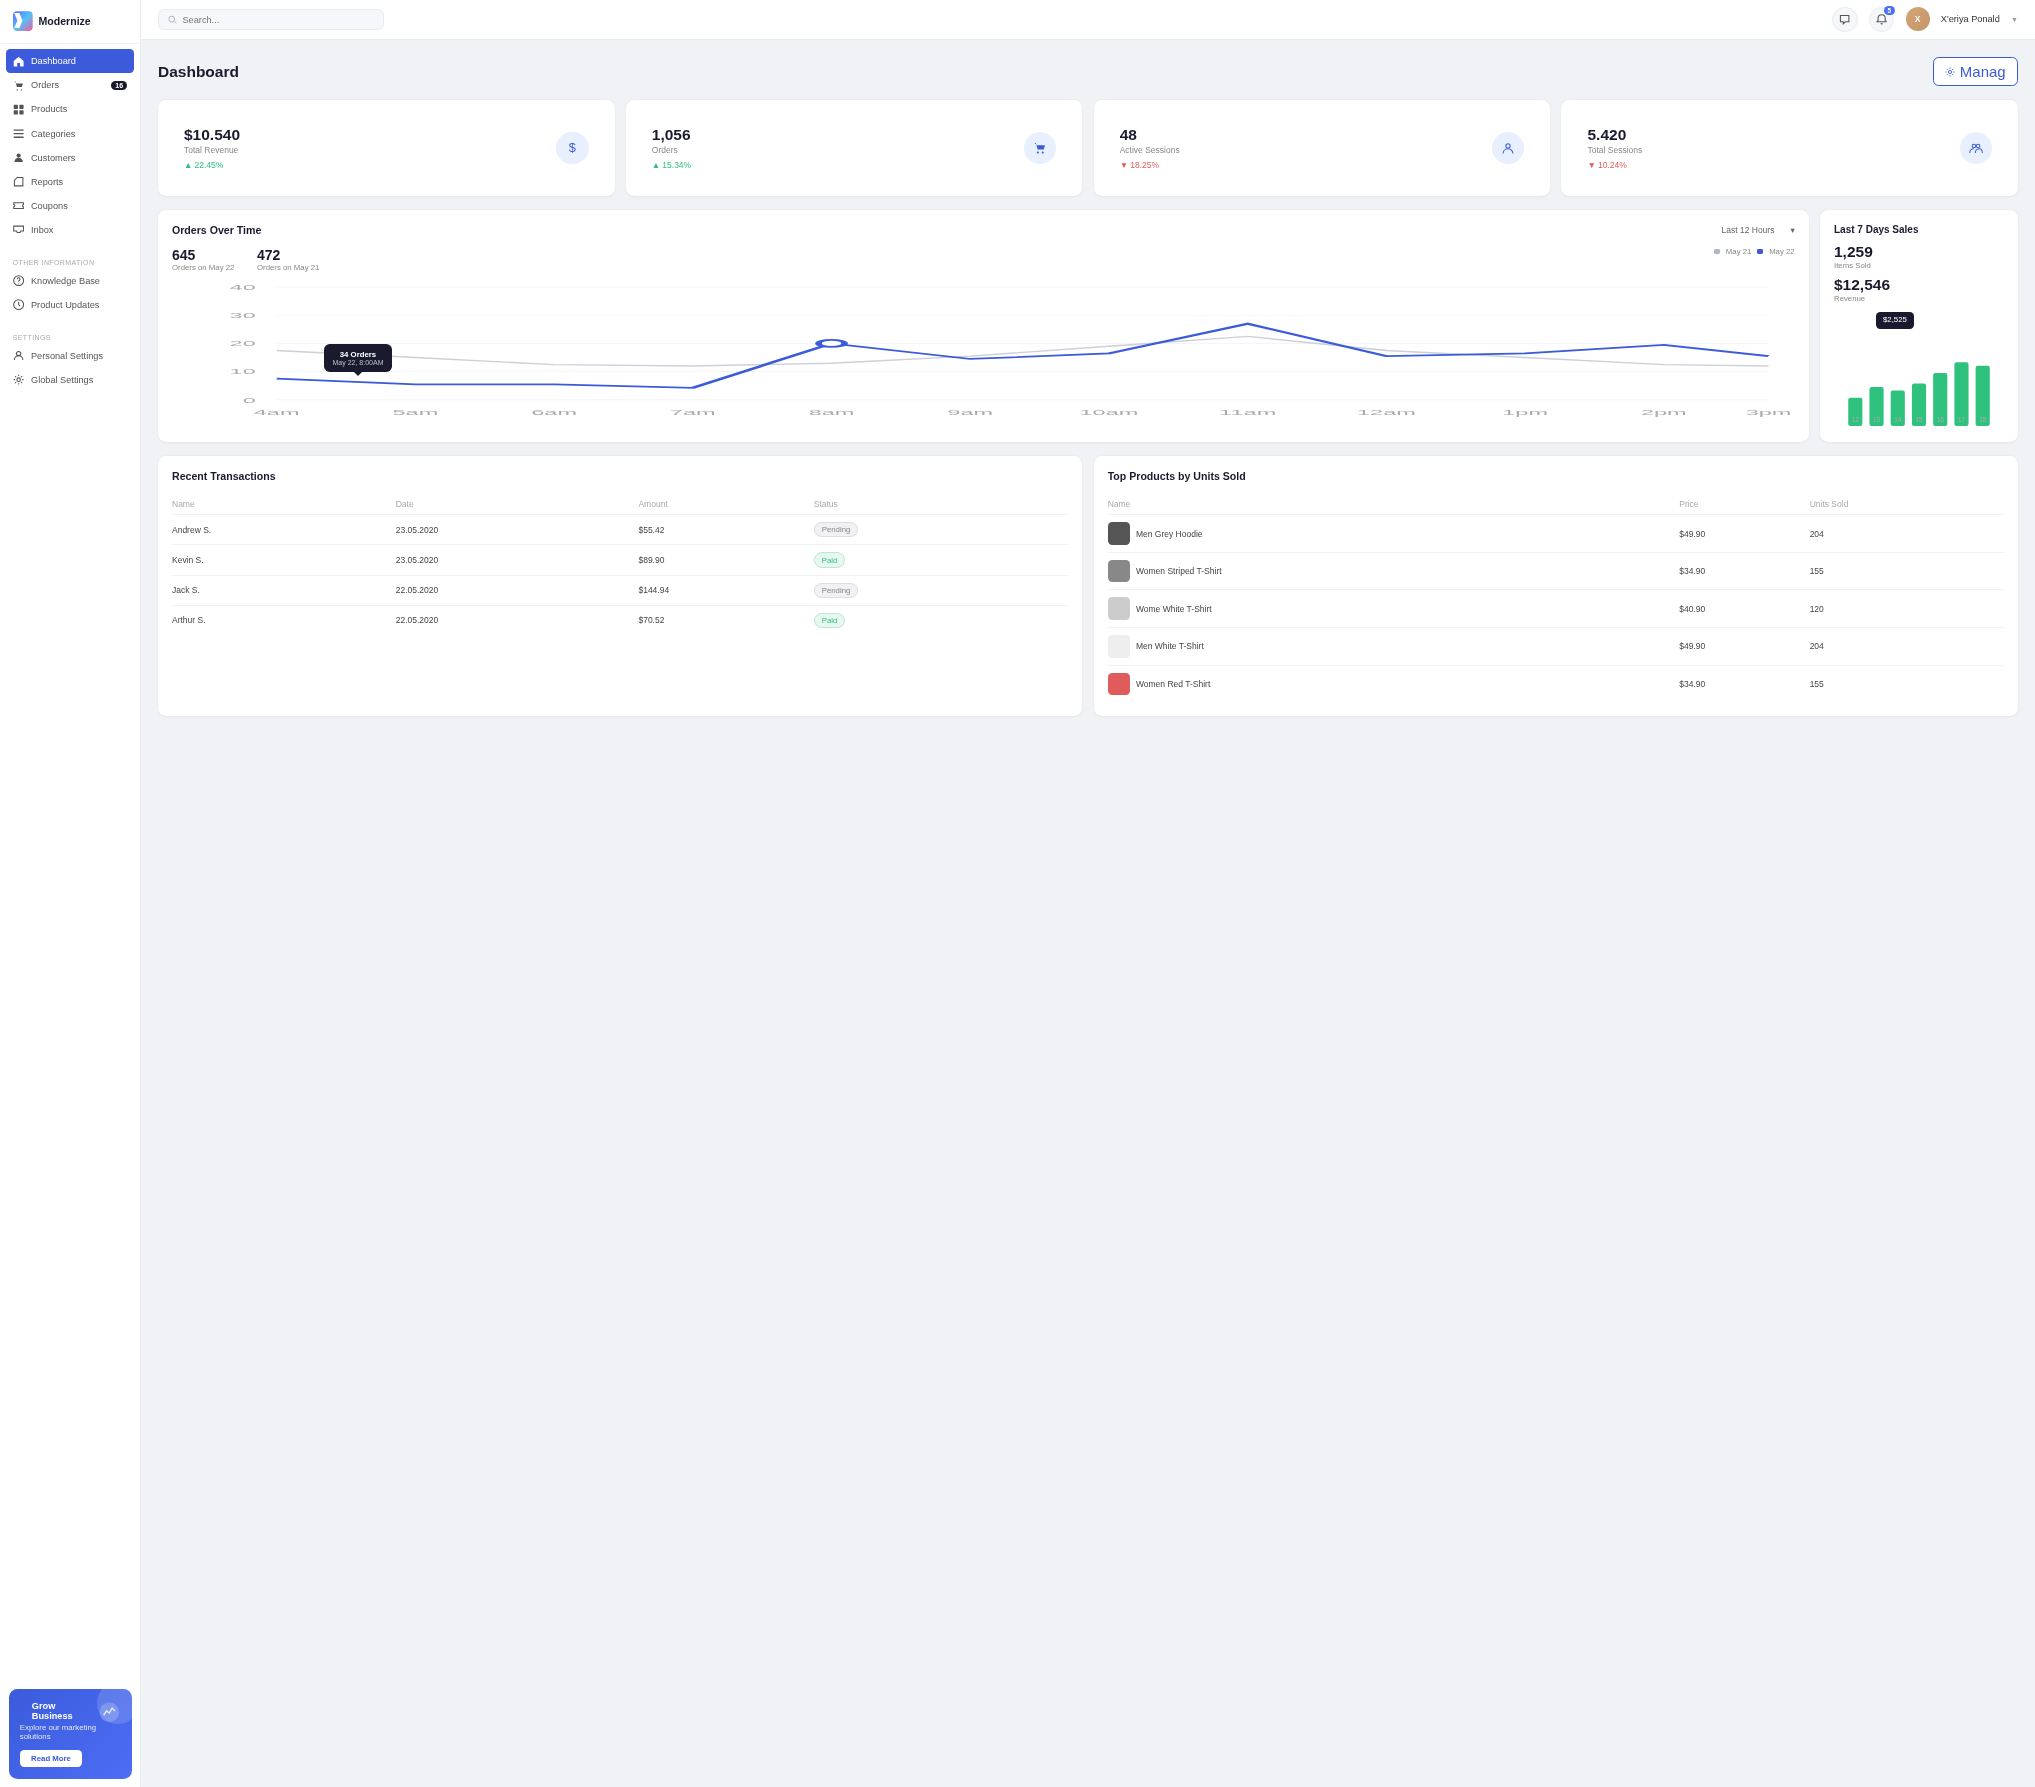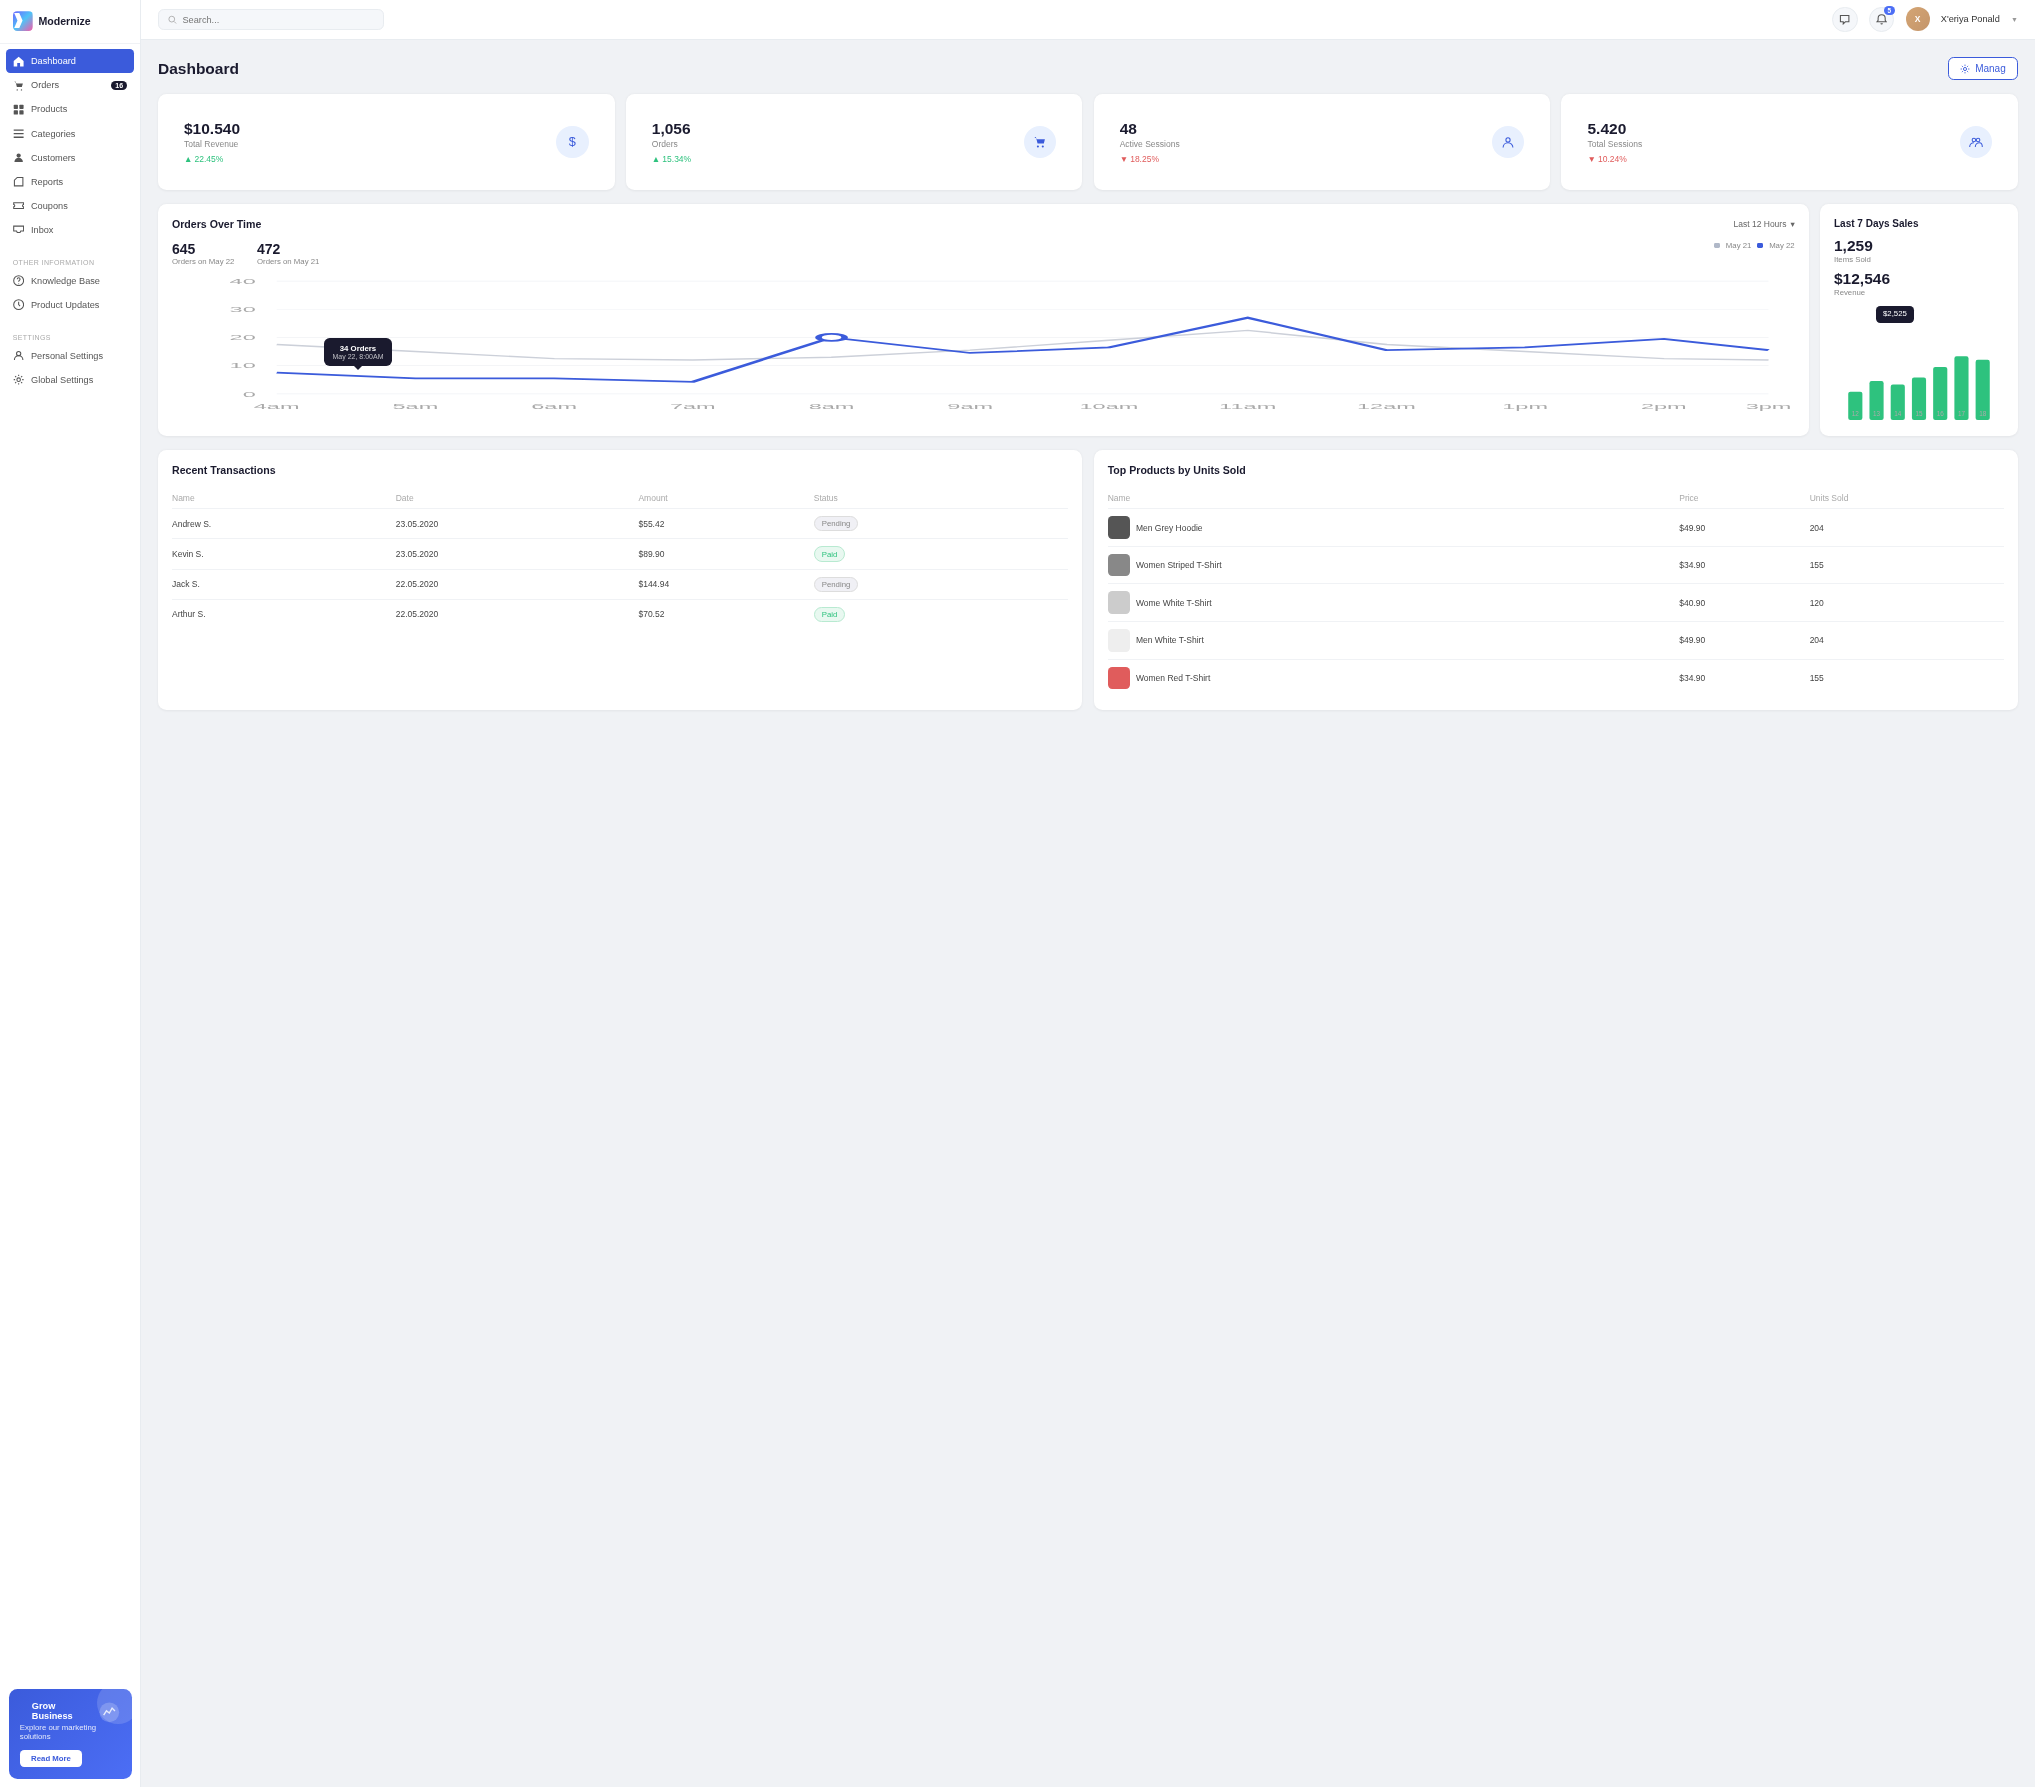--- a/index.html
+++ b/index.html
@@ -192,21 +192,21 @@
       margin-bottom: 14px;
     }
     .page-title { font-size: 15.5px; font-weight: 700; color: #1a1a2e; }
     .manage-btn {
       display: flex; align-items: center; gap: 5px;
       border: 1.1px solid #3b5bdb;
       color: #3b5bdb;
       background: #fff;
       border-radius: 5.7px;
       padding: 5px 11.3px;
-      font-size: 10px;
+      font-size: 15px;
       font-weight: 500;
       cursor: pointer;
     }
 
     
     .stats-row {
       display: grid;
       grid-template-columns: repeat(4, 1fr);
       gap: 11.3px;
       margin-bottom: 14px;
@@ -249,21 +249,21 @@
       box-shadow: 0 0.7px 2.8px rgba(0,0,0,0.06);
     }
     .chart-header {
       display: flex;
       align-items: center;
       justify-content: space-between;
       margin-bottom: 11.3px;
     }
     .chart-title { font-size: 10.6px; font-weight: 600; color: #1a1a2e; }
     .chart-filter {
-      display: flex; align-items: center; gap: 4px;
+      display: flex; align-items: center; gap: 16px;
       font-size: 8.5px; color: #666; cursor: pointer;
     }
     .chart-meta {
       display: flex; gap: 22.6px;
       margin-bottom: 8.5px;
     }
     .chart-stat-value { font-size: 14px; font-weight: 700; color: #1a1a2e; }
     .chart-stat-label { font-size: 7.8px; color: #888; }
     .chart-legend {
       display: flex; gap: 6px; align-items: center;

